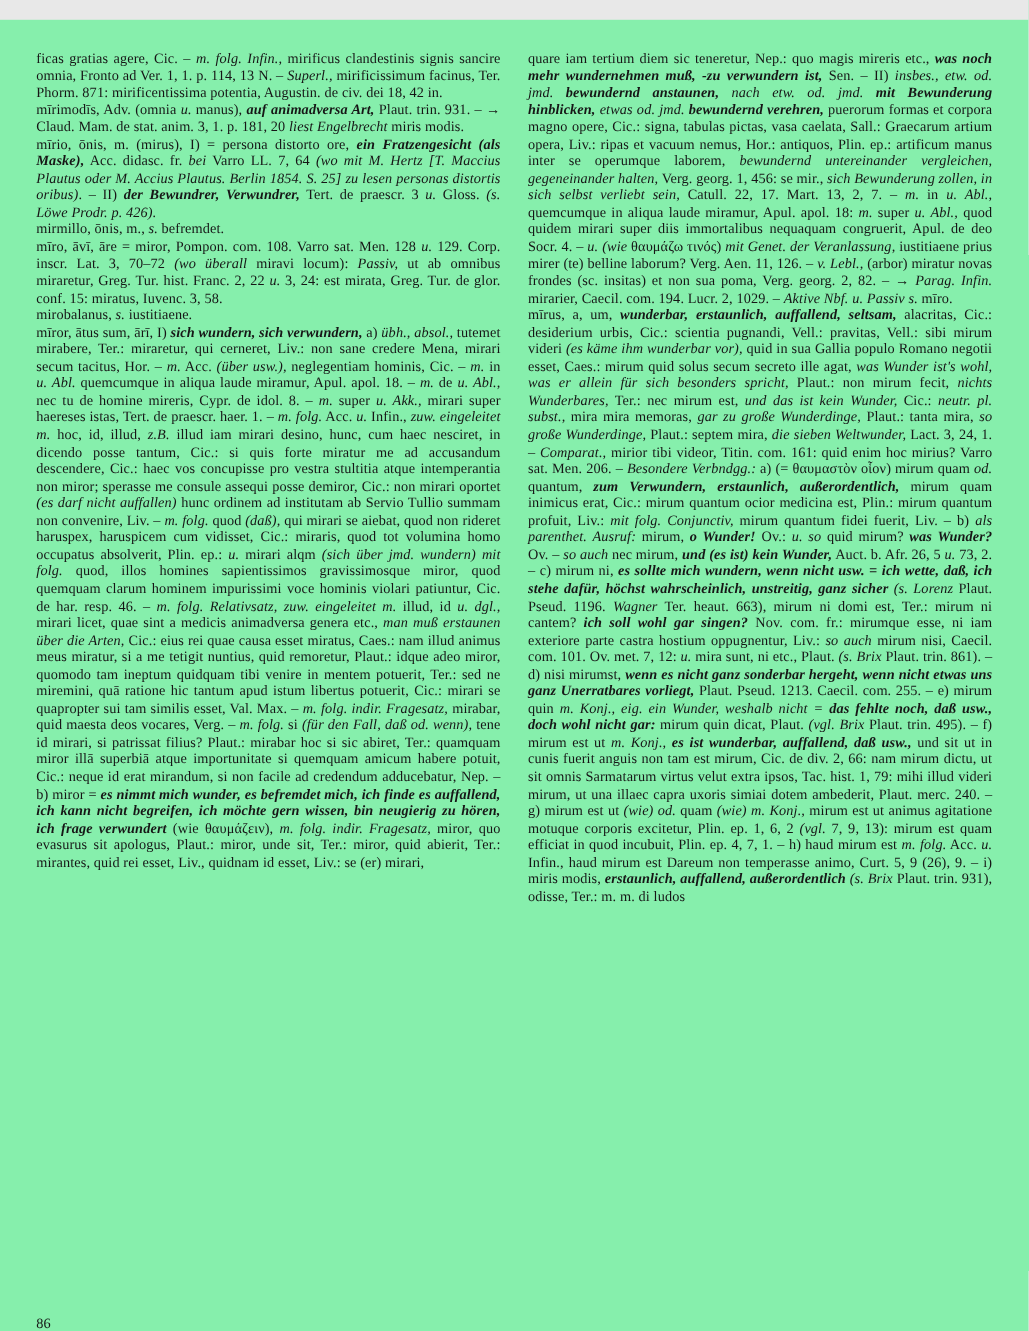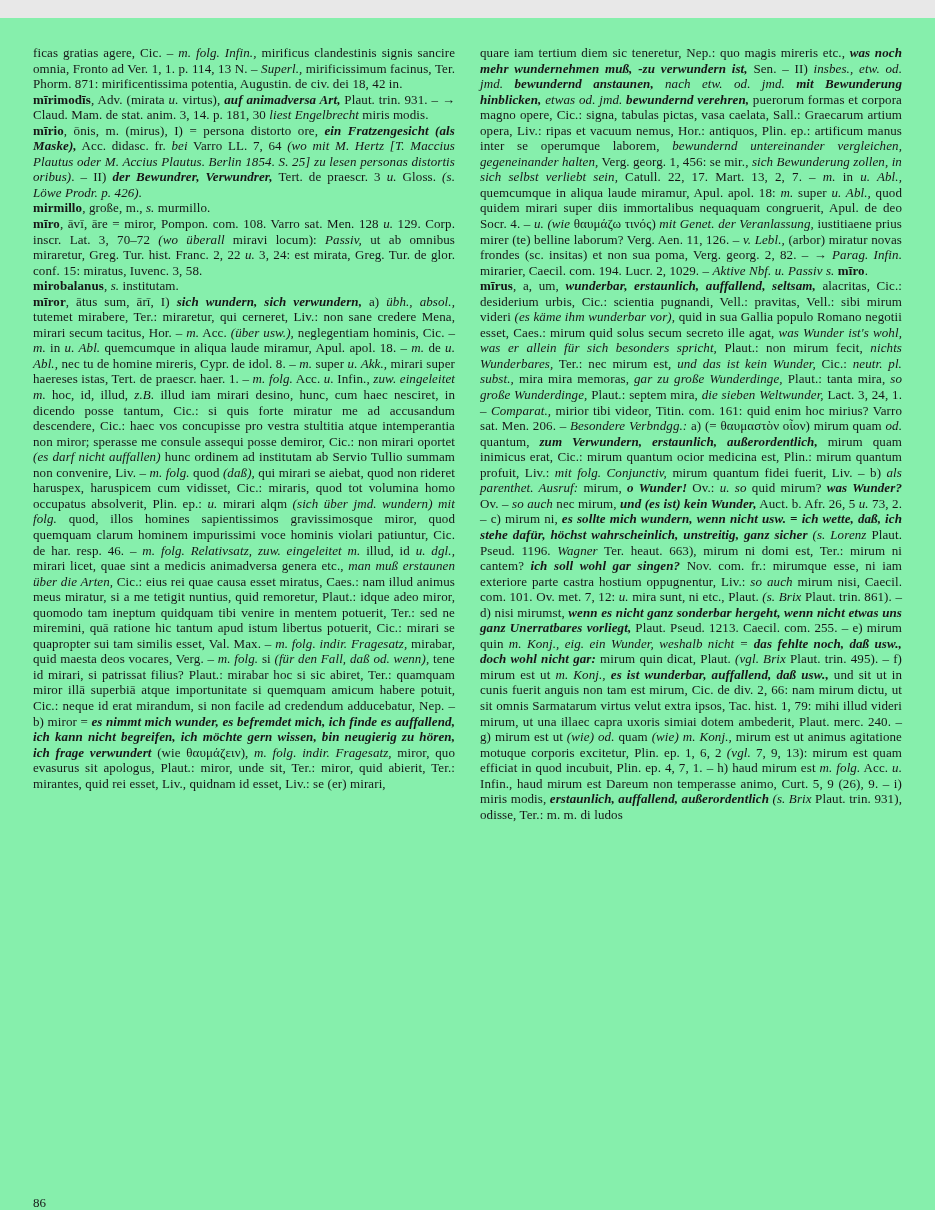--- a/index.html
+++ b/index.html
@@ -31,43 +31,43 @@
   }
   p.entry {
     margin: 0;
     font-size: 13px;
     line-height: 15.55px;
     text-align: justify;
     letter-spacing: 0.1px;
   }
   .run-n { font-style: normal; font-weight: 400; }
   .run-i { font-style: italic; font-weight: 400; }
-  .run-b { font-style: normal; font-weight: 700; }
+  .run-b { font-style: normal; font-weight: 400; }
   .run-bi { font-style: italic; font-weight: 700; }
   .page-number {
     position: absolute;
     left: 33px;
     bottom: 17px;
     font-size: 13px;
     color: #161616;
     font-family: Liberation Serif, serif;
   }
 </style>
 </head>
 <body>
 
 <div class="page">
   <div class="columns">
     <div class="column" id="col-left">
         <p class="entry"><span class="run-n">ficas gratias agere, Cic. – </span><span class="run-i">m. folg. Infin.,</span><span class="run-n"> mirificus clandestinis signis sancire omnia, Fronto ad Ver. 1, 1. p. 114, 13 N. – </span><span class="run-i">Superl.,</span><span class="run-n"> mirificissimum facinus, Ter. Phorm. 871: mirificentissima potentia, Augustin. de civ. dei 18, 42 in.</span></p>
-        <p class="entry"><span class="run-b">mīrimodīs</span><span class="run-n">, Adv. (mirata </span><span class="run-i">u.</span><span class="run-n"> virtus), </span><span class="run-bi">auf animadversa Art,</span><span class="run-n"> Plaut. trin. 931. – → Claud. Mam. de stat. anim. 3, 14. p. 181, 30 </span><span class="run-i">liest Engelbrecht</span><span class="run-n"> miris modis.</span></p>
+        <p class="entry"><span class="run-b">mīrimodīs</span><span class="run-n">, Adv. (omnia </span><span class="run-i">u.</span><span class="run-n"> manus), </span><span class="run-bi">auf animadversa Art,</span><span class="run-n"> Plaut. trin. 931. – → Claud. Mam. de stat. anim. 3, 1. p. 181, 20 </span><span class="run-i">liest Engelbrecht</span><span class="run-n"> miris modis.</span></p>
         <p class="entry"><span class="run-b">mīrio</span><span class="run-n">, ōnis, m. (mirus), I) = persona distorto ore, </span><span class="run-bi">ein Fratzengesicht (als Maske),</span><span class="run-n"> Acc. didasc. fr. </span><span class="run-i">bei</span><span class="run-n"> Varro LL. 7, 64 </span><span class="run-i">(wo mit M. Hertz [T. Maccius Plautus oder M. Accius Plautus. Berlin 1854. S. 25] zu lesen personas distortis oribus)</span><span class="run-n">. – II) </span><span class="run-bi">der Bewundrer, Verwundrer,</span><span class="run-n"> Tert. de praescr. 3 </span><span class="run-i">u.</span><span class="run-n"> Gloss. </span><span class="run-i">(s. Löwe Prodr. p. 426).</span></p>
-        <p class="entry"><span class="run-b">mirmillo</span><span class="run-n">, große, m., </span><span class="run-i">s.</span><span class="run-n"> murmillo.</span></p>
+        <p class="entry"><span class="run-b">mirmillo</span><span class="run-n">, ōnis, m., </span><span class="run-i">s.</span><span class="run-n"> befremdet.</span></p>
         <p class="entry"><span class="run-b">mīro</span><span class="run-n">, āvī, āre = miror, Pompon. com. 108. Varro sat. Men. 128 </span><span class="run-i">u.</span><span class="run-n"> 129. Corp. inscr. Lat. 3, 70–72 </span><span class="run-i">(wo überall</span><span class="run-n"> miravi locum): </span><span class="run-i">Passiv,</span><span class="run-n"> ut ab omnibus miraretur, Greg. Tur. hist. Franc. 2, 22 </span><span class="run-i">u.</span><span class="run-n"> 3, 24: est mirata, Greg. Tur. de glor. conf. 15: miratus, Iuvenc. 3, 58.</span></p>
-        <p class="entry"><span class="run-b">mirobalanus</span><span class="run-n">, </span><span class="run-i">s.</span><span class="run-n"> institutam.</span></p>
+        <p class="entry"><span class="run-b">mirobalanus</span><span class="run-n">, </span><span class="run-i">s.</span><span class="run-n"> iustitiaene.</span></p>
         <p class="entry"><span class="run-b">mīror</span><span class="run-n">, ātus sum, ārī, I) </span><span class="run-bi">sich wundern, sich verwundern,</span><span class="run-n"> a) </span><span class="run-i">übh., absol.,</span><span class="run-n"> tutemet mirabere, Ter.: miraretur, qui cerneret, Liv.: non sane credere Mena, mirari secum tacitus, Hor. – </span><span class="run-i">m.</span><span class="run-n"> Acc. </span><span class="run-i">(über usw.),</span><span class="run-n"> neglegentiam hominis, Cic. – </span><span class="run-i">m.</span><span class="run-n"> in </span><span class="run-i">u. Abl.</span><span class="run-n"> quemcumque in aliqua laude miramur, Apul. apol. 18. – </span><span class="run-i">m.</span><span class="run-n"> de </span><span class="run-i">u. Abl.,</span><span class="run-n"> nec tu de homine mireris, Cypr. de idol. 8. – </span><span class="run-i">m.</span><span class="run-n"> super </span><span class="run-i">u. Akk.,</span><span class="run-n"> mirari super haereses istas, Tert. de praescr. haer. 1. – </span><span class="run-i">m. folg.</span><span class="run-n"> Acc. </span><span class="run-i">u.</span><span class="run-n"> Infin., </span><span class="run-i">zuw. eingeleitet m.</span><span class="run-n"> hoc, id, illud, </span><span class="run-i">z.B.</span><span class="run-n"> illud iam mirari desino, hunc, cum haec nesciret, in dicendo posse tantum, Cic.: si quis forte miratur me ad accusandum descendere, Cic.: haec vos concupisse pro vestra stultitia atque intemperantia non miror; sperasse me consule assequi posse demiror, Cic.: non mirari oportet </span><span class="run-i">(es darf nicht auffallen)</span><span class="run-n"> hunc ordinem ad institutam ab Servio Tullio summam non convenire, Liv. – </span><span class="run-i">m. folg.</span><span class="run-n"> quod </span><span class="run-i">(daß),</span><span class="run-n"> qui mirari se aiebat, quod non rideret haruspex, haruspicem cum vidisset, Cic.: miraris, quod tot volumina homo occupatus absolverit, Plin. ep.: </span><span class="run-i">u.</span><span class="run-n"> mirari alqm </span><span class="run-i">(sich über jmd. wundern) mit folg.</span><span class="run-n"> quod, illos homines sapientissimos gravissimosque miror, quod quemquam clarum hominem impurissimi voce hominis violari patiuntur, Cic. de har. resp. 46. – </span><span class="run-i">m. folg. Relativsatz, zuw. eingeleitet m.</span><span class="run-n"> illud, id </span><span class="run-i">u. dgl.,</span><span class="run-n"> mirari licet, quae sint a medicis animadversa genera etc., </span><span class="run-i">man muß erstaunen über die Arten,</span><span class="run-n"> Cic.: eius rei quae causa esset miratus, Caes.: nam illud animus meus miratur, si a me tetigit nuntius, quid remoretur, Plaut.: idque adeo miror, quomodo tam ineptum quidquam tibi venire in mentem potuerit, Ter.: sed ne miremini, quā ratione hic tantum apud istum libertus potuerit, Cic.: mirari se quapropter sui tam similis esset, Val. Max. – </span><span class="run-i">m. folg. indir. Fragesatz,</span><span class="run-n"> mirabar, quid maesta deos vocares, Verg. – </span><span class="run-i">m. folg.</span><span class="run-n"> si </span><span class="run-i">(für den Fall, daß od. wenn),</span><span class="run-n"> tene id mirari, si patrissat filius? Plaut.: mirabar hoc si sic abiret, Ter.: quamquam miror illā superbiā atque importunitate si quemquam amicum habere potuit, Cic.: neque id erat mirandum, si non facile ad credendum adducebatur, Nep. – b) miror = </span><span class="run-bi">es nimmt mich wunder, es befremdet mich, ich finde es auffallend, ich kann nicht begreifen, ich möchte gern wissen, bin neugierig zu hören, ich frage verwundert</span><span class="run-n"> (wie θαυμάζειν), </span><span class="run-i">m. folg. indir. Fragesatz,</span><span class="run-n"> miror, quo evasurus sit apologus, Plaut.: miror, unde sit, Ter.: miror, quid abierit, Ter.: mirantes, quid rei esset, Liv., quidnam id esset, Liv.: se (er) mirari,</span></p>
       </div>
     <div class="column" id="col-right">
         <p class="entry"><span class="run-n">quare iam tertium diem sic teneretur, Nep.: quo magis mireris etc., </span><span class="run-bi">was noch mehr wundernehmen muß, -zu verwundern ist,</span><span class="run-n"> Sen. – II) </span><span class="run-i">insbes., etw. od. jmd.</span><span class="run-n"> </span><span class="run-bi">bewundernd anstaunen,</span><span class="run-n"> </span><span class="run-i">nach etw. od. jmd.</span><span class="run-n"> </span><span class="run-bi">mit Bewunderung hinblicken,</span><span class="run-n"> </span><span class="run-i">etwas od. jmd.</span><span class="run-n"> </span><span class="run-bi">bewundernd verehren,</span><span class="run-n"> puerorum formas et corpora magno opere, Cic.: signa, tabulas pictas, vasa caelata, Sall.: Graecarum artium opera, Liv.: ripas et vacuum nemus, Hor.: antiquos, Plin. ep.: artificum manus inter se operumque laborem, </span><span class="run-i">bewundernd untereinander vergleichen, gegeneinander halten,</span><span class="run-n"> Verg. georg. 1, 456: se mir., </span><span class="run-i">sich Bewunderung zollen, in sich selbst verliebt sein,</span><span class="run-n"> Catull. 22, 17. Mart. 13, 2, 7. – </span><span class="run-i">m.</span><span class="run-n"> in </span><span class="run-i">u. Abl.,</span><span class="run-n"> quemcumque in aliqua laude miramur, Apul. apol. 18: </span><span class="run-i">m.</span><span class="run-n"> super </span><span class="run-i">u. Abl.,</span><span class="run-n"> quod quidem mirari super diis immortalibus nequaquam congruerit, Apul. de deo Socr. 4. – </span><span class="run-i">u. (wie</span><span class="run-n"> θαυμάζω τινός) </span><span class="run-i">mit Genet. der Veranlassung,</span><span class="run-n"> iustitiaene prius mirer (te) belline laborum? Verg. Aen. 11, 126. – </span><span class="run-i">v. Lebl.,</span><span class="run-n"> (arbor) miratur novas frondes (sc. insitas) et non sua poma, Verg. georg. 2, 82. – → </span><span class="run-i">Parag. Infin.</span><span class="run-n"> mirarier, Caecil. com. 194. Lucr. 2, 1029. – </span><span class="run-i">Aktive Nbf. u. Passiv s.</span><span class="run-n"> </span><span class="run-b">mīro</span><span class="run-n">.</span></p>
         <p class="entry"><span class="run-b">mīrus</span><span class="run-n">, a, um, </span><span class="run-bi">wunderbar, erstaunlich, auffallend, seltsam,</span><span class="run-n"> alacritas, Cic.: desiderium urbis, Cic.: scientia pugnandi, Vell.: pravitas, Vell.: sibi mirum videri </span><span class="run-i">(es käme ihm wunderbar vor),</span><span class="run-n"> quid in sua Gallia populo Romano negotii esset, Caes.: mirum quid solus secum secreto ille agat, </span><span class="run-i">was Wunder ist's wohl, was er allein für sich besonders spricht,</span><span class="run-n"> Plaut.: non mirum fecit, </span><span class="run-i">nichts Wunderbares,</span><span class="run-n"> Ter.: nec mirum est, </span><span class="run-i">und das ist kein Wunder,</span><span class="run-n"> Cic.: </span><span class="run-i">neutr. pl. subst.,</span><span class="run-n"> mira mira memoras, </span><span class="run-i">gar zu große Wunderdinge,</span><span class="run-n"> Plaut.: tanta mira, </span><span class="run-i">so große Wunderdinge,</span><span class="run-n"> Plaut.: septem mira, </span><span class="run-i">die sieben Weltwunder,</span><span class="run-n"> Lact. 3, 24, 1. – </span><span class="run-i">Comparat.,</span><span class="run-n"> mirior tibi videor, Titin. com. 161: quid enim hoc mirius? Varro sat. Men. 206. – </span><span class="run-i">Besondere Verbndgg.:</span><span class="run-n"> a) (= θαυμαστὸν οἷον) mirum quam </span><span class="run-i">od.</span><span class="run-n"> quantum, </span><span class="run-bi">zum Verwundern, erstaunlich, außerordentlich,</span><span class="run-n"> mirum quam inimicus erat, Cic.: mirum quantum ocior medicina est, Plin.: mirum quantum profuit, Liv.: </span><span class="run-i">mit folg. Conjunctiv,</span><span class="run-n"> mirum quantum fidei fuerit, Liv. – b) </span><span class="run-i">als parenthet. Ausruf:</span><span class="run-n"> mirum, </span><span class="run-bi">o Wunder!</span><span class="run-n"> Ov.: </span><span class="run-i">u. so</span><span class="run-n"> quid mirum? </span><span class="run-bi">was Wunder?</span><span class="run-n"> Ov. – </span><span class="run-i">so auch</span><span class="run-n"> nec mirum, </span><span class="run-bi">und (es ist) kein Wunder,</span><span class="run-n"> Auct. b. Afr. 26, 5 </span><span class="run-i">u.</span><span class="run-n"> 73, 2. – c) mirum ni, </span><span class="run-bi">es sollte mich wundern, wenn nicht usw. = ich wette, daß, ich stehe dafür, höchst wahrscheinlich, unstreitig, ganz sicher</span><span class="run-i"> (s. Lorenz</span><span class="run-n"> Plaut. Pseud. 1196. </span><span class="run-i">Wagner</span><span class="run-n"> Ter. heaut. 663), mirum ni domi est, Ter.: mirum ni cantem? </span><span class="run-bi">ich soll wohl gar singen?</span><span class="run-n"> Nov. com. fr.: mirumque esse, ni iam exteriore parte castra hostium oppugnentur, Liv.: </span><span class="run-i">so auch</span><span class="run-n"> mirum nisi, Caecil. com. 101. Ov. met. 7, 12: </span><span class="run-i">u.</span><span class="run-n"> mira sunt, ni etc., Plaut. </span><span class="run-i">(s. Brix</span><span class="run-n"> Plaut. trin. 861). – d) nisi mirumst, </span><span class="run-bi">wenn es nicht ganz sonderbar hergeht, wenn nicht etwas uns ganz Unerratbares vorliegt,</span><span class="run-n"> Plaut. Pseud. 1213. Caecil. com. 255. – e) mirum quin </span><span class="run-i">m. Konj., eig. ein Wunder, weshalb nicht = </span><span class="run-bi">das fehlte noch, daß usw., doch wohl nicht gar:</span><span class="run-n"> mirum quin dicat, Plaut. </span><span class="run-i">(vgl. Brix</span><span class="run-n"> Plaut. trin. 495). – f) mirum est ut </span><span class="run-i">m. Konj., </span><span class="run-bi">es ist wunderbar, auffallend, daß usw.,</span><span class="run-n"> und sit ut in cunis fuerit anguis non tam est mirum, Cic. de div. 2, 66: nam mirum dictu, ut sit omnis Sarmatarum virtus velut extra ipsos, Tac. hist. 1, 79: mihi illud videri mirum, ut una illaec capra uxoris simiai dotem ambederit, Plaut. merc. 240. – g) mirum est ut </span><span class="run-i">(wie) od.</span><span class="run-n"> quam </span><span class="run-i">(wie) m. Konj.,</span><span class="run-n"> mirum est ut animus agitatione motuque corporis excitetur, Plin. ep. 1, 6, 2 </span><span class="run-i">(vgl.</span><span class="run-n"> 7, 9, 13): mirum est quam efficiat in quod incubuit, Plin. ep. 4, 7, 1. – h) haud mirum est </span><span class="run-i">m. folg.</span><span class="run-n"> Acc. </span><span class="run-i">u.</span><span class="run-n"> Infin., haud mirum est Dareum non temperasse animo, Curt. 5, 9 (26), 9. – i) miris modis, </span><span class="run-bi">erstaunlich, auffallend, außerordentlich</span><span class="run-i"> (s. Brix</span><span class="run-n"> Plaut. trin. 931), odisse, Ter.: m. m. di ludos</span></p>
       </div>
   </div>
   <div class="page-number">86</div>
 </div>
 

